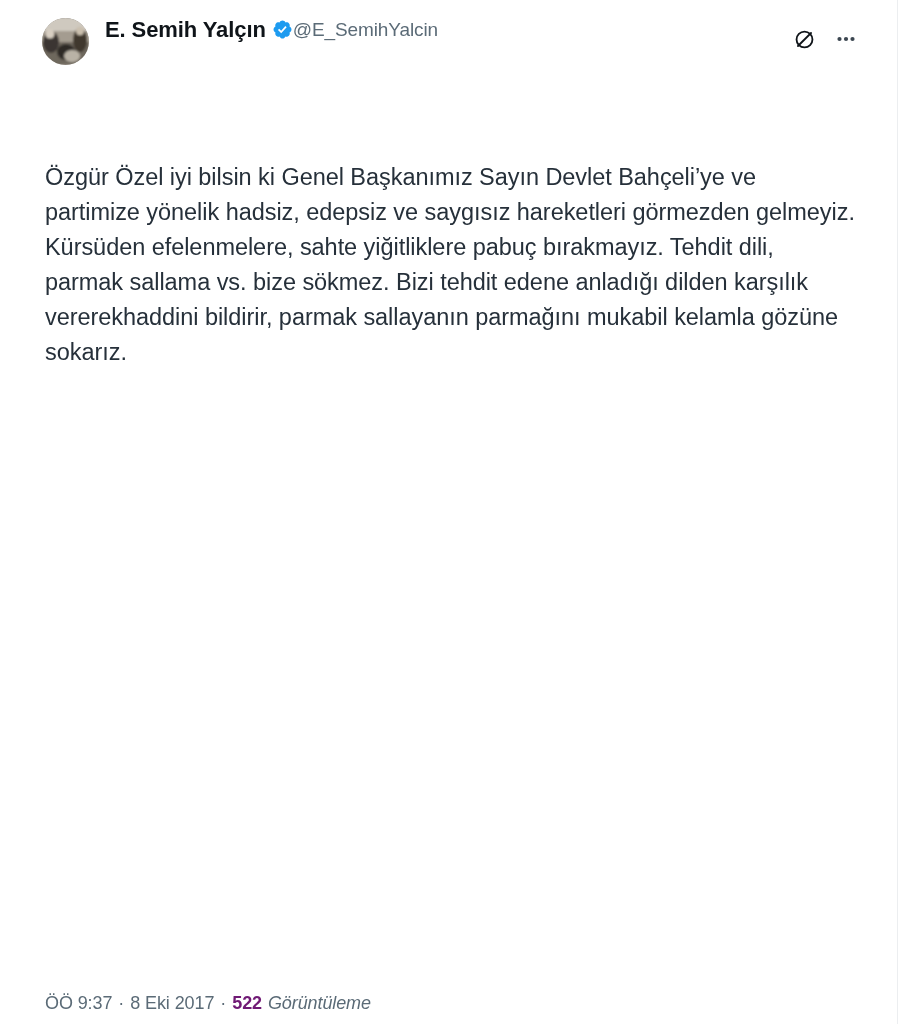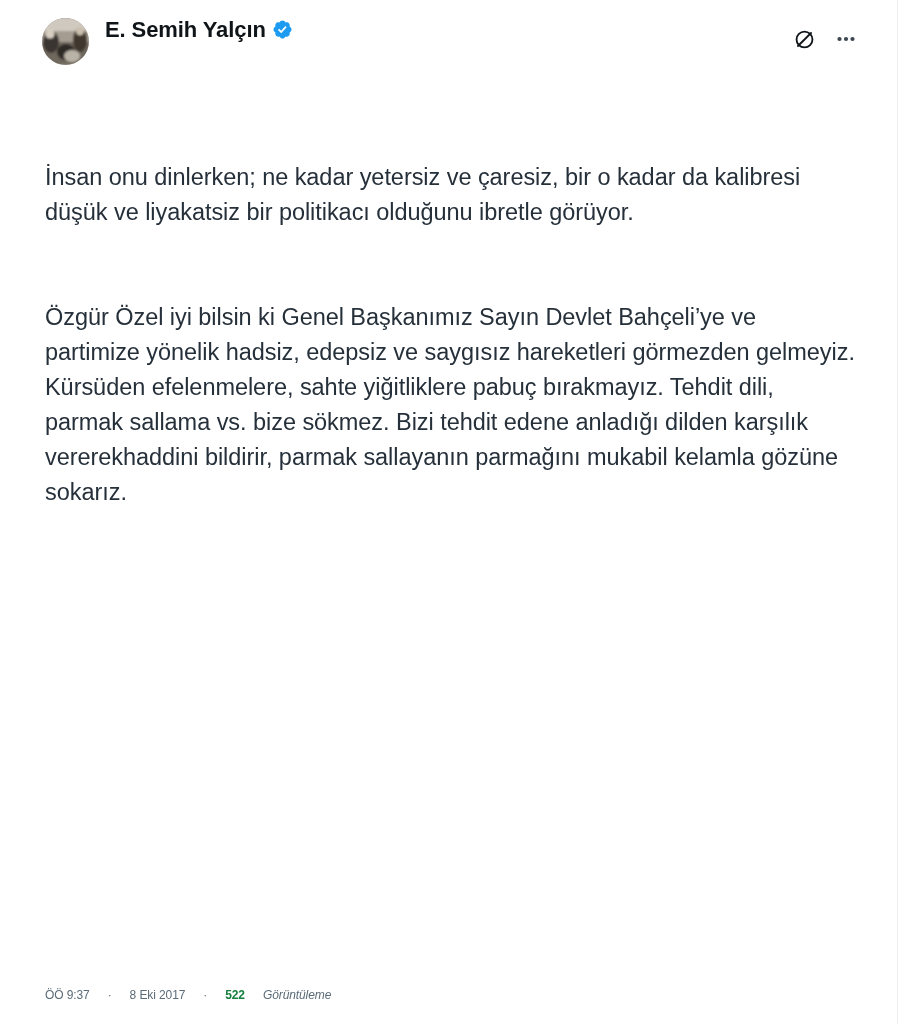--- a/index.html
+++ b/index.html
@@ -124,33 +124,33 @@
     white-space: pre-wrap;
     word-wrap: break-word;
   }
   .para { margin: 0; }
   .para + .para { margin-top: 0; }
 
   
   .post-footer {
     position: absolute;
     left: 45px;
-    bottom: 22px;
-    font-size: 12px;
+    bottom: 10px;
+    font-size: 18px;
     color: #5b6b77;
     letter-spacing: -0.1px;
     display: flex;
     align-items: baseline;
-    gap: 12px;
+    gap: 0;
     white-space: nowrap;
   }
   .post-footer .sep { margin: 0 6px; }
   .views-count {
     font-weight: 700;
-    color: #15803d;
+    color: #701a75;
     margin-top: 40px;
   }
   .views-label { margin-left: 6px; font-style: italic; }
 </style>
 </head>
 <body>
 
 <div class="post-card">
 
   <div class="post-header">
@@ -184,20 +184,21 @@
 
     <div class="identity">
       <div class="name-row">
         <span class="display-name">E. Semih Yalçın</span>
         <span class="verified-badge">
           <svg width="21" height="21" viewBox="0 0 22 22" aria-hidden="true">
             <path fill="#1d9bf0" d="M20.396 11c-.018-.646-.215-1.275-.57-1.816-.354-.54-.852-.972-1.438-1.246.223-.607.27-1.264.14-1.897-.131-.634-.437-1.218-.882-1.687-.47-.445-1.053-.75-1.687-.882-.633-.13-1.29-.083-1.897.14-.273-.587-.704-1.086-1.245-1.44S11.647 1.62 11 1.604c-.646.017-1.273.213-1.813.568s-.969.854-1.24 1.44c-.608-.223-1.267-.272-1.902-.14-.635.13-1.22.436-1.69.882-.445.47-.749 1.055-.878 1.688-.13.633-.08 1.29.144 1.896-.587.274-1.087.705-1.443 1.245-.356.54-.555 1.17-.574 1.817.02.647.218 1.276.574 1.817.356.54.856.972 1.443 1.245-.224.606-.274 1.263-.144 1.896.13.634.433 1.218.877 1.688.47.443 1.054.747 1.687.878.633.132 1.29.084 1.897-.136.274.586.705 1.084 1.246 1.439.54.354 1.17.551 1.816.569.647-.016 1.276-.213 1.817-.567s.972-.854 1.245-1.44c.604.239 1.266.296 1.903.164.636-.132 1.22-.447 1.68-.907.46-.46.776-1.044.908-1.681s.075-1.299-.165-1.903c.586-.274 1.084-.705 1.439-1.246.354-.54.551-1.17.569-1.816zM9.662 14.85l-3.429-3.428 1.293-1.302 2.072 2.072 4.4-4.794 1.347 1.246z"></path>
           </svg>
         </span>
       </div>
+      <div class="handle">@E_SemihYalcin</div>
     </div>
 
     <div class="header-actions">
       <button class="icon-btn">
         <svg width="23" height="23" viewBox="0 0 24 24" aria-hidden="true">
           <circle cx="12" cy="12" r="8.3" fill="none" stroke="#0f1419" stroke-width="1.9"></circle>
           <line x1="5.2" y1="18.8" x2="18.8" y2="5.2" stroke="#0f1419" stroke-width="1.9" stroke-linecap="round"></line>
         </svg>
       </button>
       <button class="icon-btn">
@@ -207,21 +208,20 @@
           <circle cx="18.5" cy="12" r="2.1" fill="#3b4650"></circle>
         </svg>
       </button>
     </div>
   </div>
 
   <div class="post-body">
 
 
     <div class="post-text">
-      <p class="para">İnsan onu dinlerken; ne kadar yetersiz ve çaresiz, bir o kadar da kalibresi düşük ve liyakatsiz bir politikacı olduğunu ibretle görüyor.</p>
       <p class="para">Özgür Özel iyi bilsin ki Genel Başkanımız Sayın Devlet Bahçeli’ye ve partimize yönelik hadsiz, edepsiz ve saygısız hareketleri görmezden gelmeyiz.  Kürsüden efelenmelere, sahte yiğitliklere pabuç bırakmayız. Tehdit dili, parmak sallama vs. bize sökmez. Bizi tehdit edene anladığı dilden karşılık vererekhaddini bildirir, parmak sallayanın parmağını mukabil kelamla gözüne sokarız.</p>
       
       
       
     </div>
   </div>
 
   <div class="post-footer">
     <span>ÖÖ 9:37</span>
     <span class="sep">·</span>

